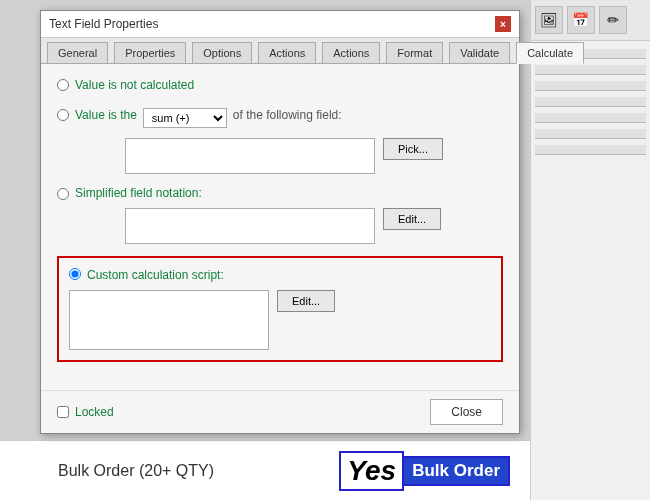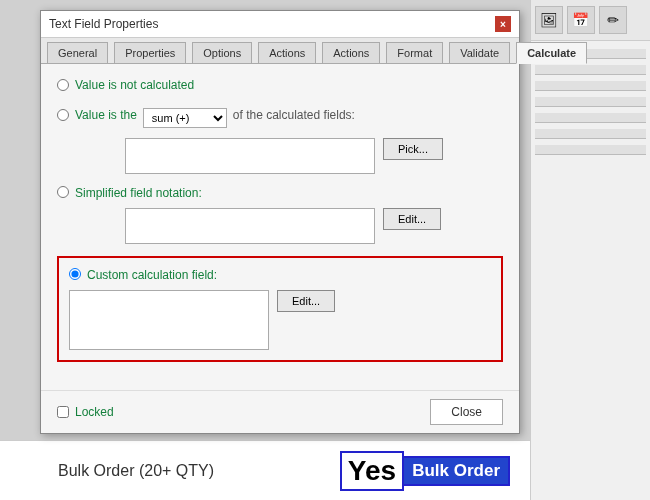--- a/index.html
+++ b/index.html
@@ -86,20 +86,21 @@
       gap: 0;
     }
 
     .yes-text {
       font-size: 28px;
       font-weight: bold;
       color: #000;
       border: 2px solid #2222cc;
       padding: 2px 6px;
       background: #fff;
+      font-style: italic;
     }
 
     .bulk-order-badge {
       font-size: 17px;
       color: #fff;
       background: #2244cc;
       padding: 3px 8px;
       font-weight: bold;
       height: 100%;
       display: flex;
@@ -161,21 +162,21 @@
       font-size: 11px;
       cursor: pointer;
       border: 1px solid #aaa;
       border-bottom: none;
       background: #ddd;
       color: #333;
     }
 
     .tab.active {
       background: #f5f5f5;
-      font-weight: bold;
+      font-weight: normal;
       border-bottom: 1px solid #f5f5f5;
       margin-bottom: -1px;
     }
 
     
     .dialog-content {
       padding: 14px 16px;
     }
 
     .radio-row {
@@ -232,21 +233,21 @@
       display: flex;
       align-items: flex-start;
       gap: 8px;
       margin-bottom: 12px;
       margin-left: 20px;
       padding-left: 48px;
     }
 
     .simplified-row {
       display: flex;
-      align-items: flex-start;
+      align-items: flex-end;
       margin-bottom: 8px;
       margin-left: 0;
     }
 
     
     .custom-script-section {
       border: 2px solid #cc0000;
       padding: 10px;
       margin-bottom: 14px;
     }
@@ -359,40 +360,40 @@
     <div class="radio-row">
       <input type="radio" class="radio-input" name="calc" style="">
       <span class="radio-label">Value is the</span>
       <select class="select-box">
         <option>sum (+)</option>
         <option>product (×)</option>
         <option>average</option>
         <option>minimum</option>
         <option>maximum</option>
       </select>
-      <span class="of-fields-label">of the calculated fields:</span>
+      <span class="of-fields-label">of the following field:</span>
     </div>
     <div class="field-row">
       <div class="text-field-area"></div>
       <button class="pick-btn">Pick...</button>
     </div>
 
     <div class="radio-row simplified-row">
       <input type="radio" class="radio-input" name="calc" style="">
       <span class="radio-label">Simplified field notation:</span>
     </div>
     <div class="field-row">
       <div class="text-field-area"></div>
       <button class="edit-btn">Edit...</button>
     </div>
 
     <div class="custom-script-section">
       <div class="custom-script-inner">
         <input type="radio" class="radio-input" name="calc" checked="" style="">
-        <span class="radio-label">Custom calculation field:</span>
+        <span class="radio-label">Custom calculation script:</span>
       </div>
       <div class="script-fields-row">
         <textarea class="script-textarea" style=""></textarea>
         <button class="edit-btn">Edit...</button>
       </div>
     </div>
 
   </div>
 
   <div class="dialog-footer">

